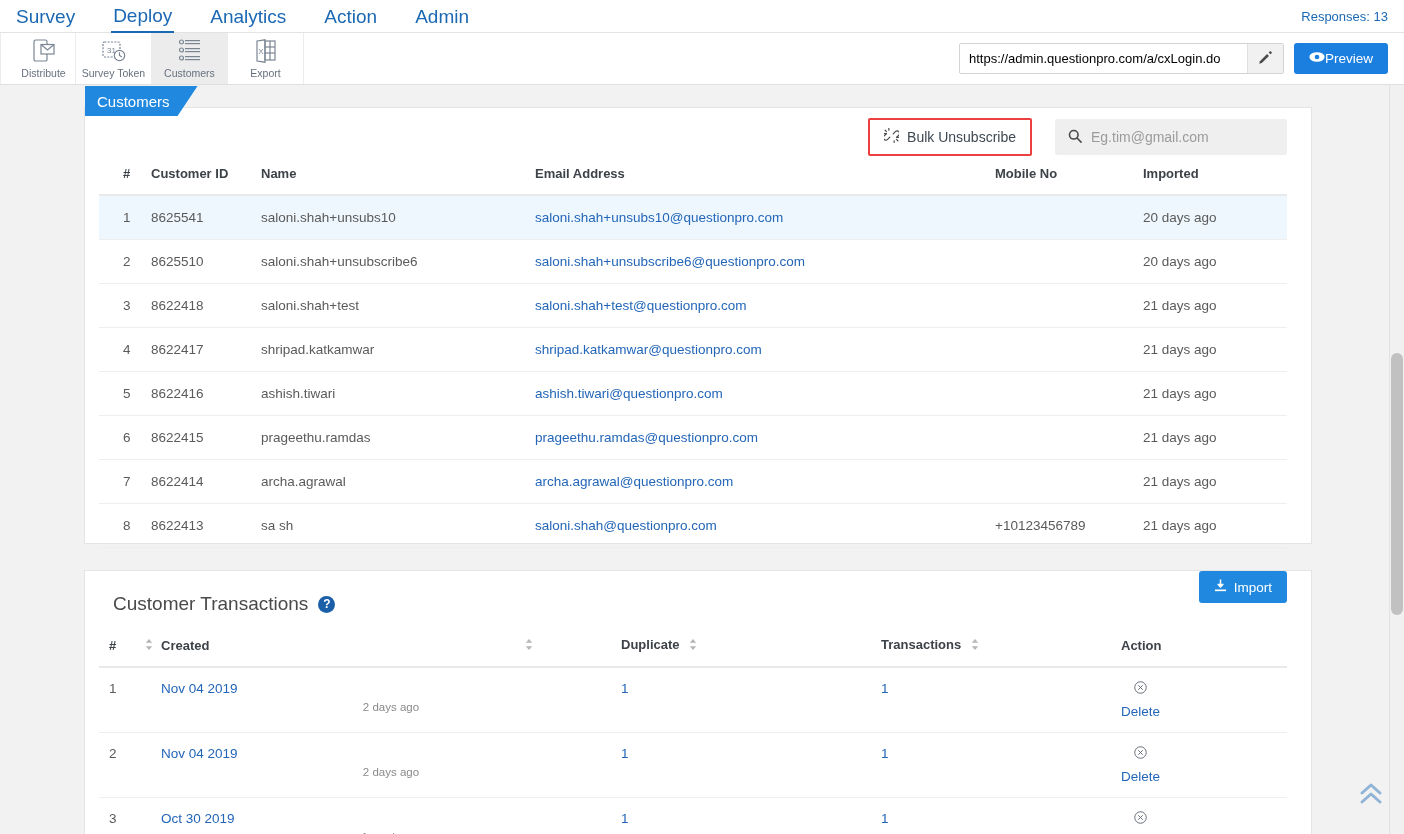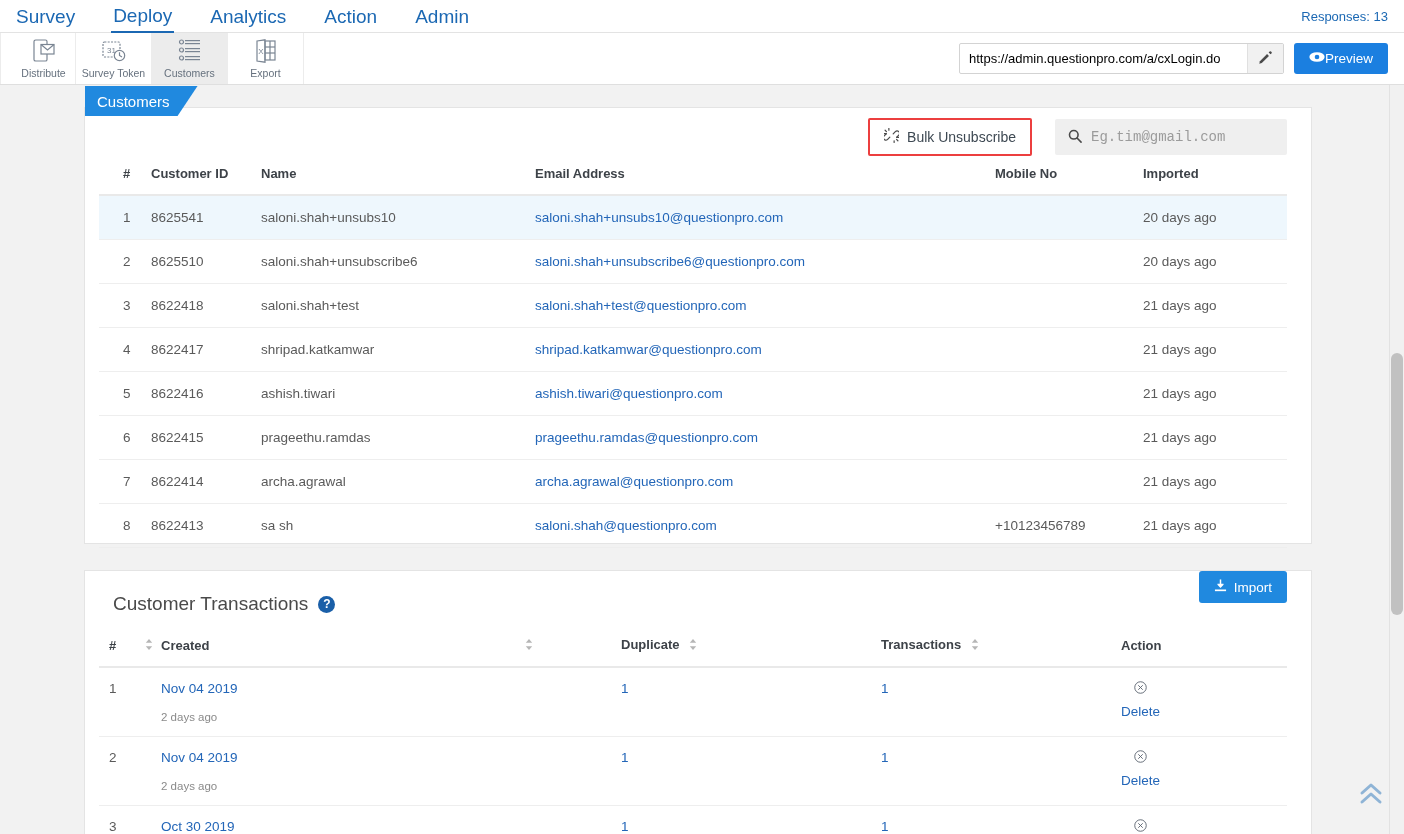--- a/index.html
+++ b/index.html
@@ -181,21 +181,21 @@
     display: flex;
     align-items: center;
     gap: 9px;
     padding: 0 13px;
     border-radius: 2px;
   }
   .searchbox input {
     border: none;
     background: transparent;
     outline: none;
-    font-family: Liberation Mono, monospace;
+    font-family: Liberation Sans, sans-serif;
     font-size: 14px;
     color: #4c1d95;
     width: 100%;
   }
   .searchbox input::placeholder { color: #9b9b9b; }
 
   table { width: 100%; border-collapse: collapse; }
 
   .cust-table th {
     text-align: left;
@@ -278,21 +278,21 @@
     border-bottom: 1px solid #eeeeee;
     vertical-align: top;
   }
   .tx-table .t-num { width: 40px; padding-left: 10px; }
   .tx-table .t-sort1 { width: 22px; }
   .tx-table .t-created { width: 460px; }
   .tx-table .t-dup { width: 260px; text-align: left; }
   .tx-table .t-tx  { width: 240px; text-align: left; }
   .tx-table .t-act { }
   .dateline { color: #2366b8; font-size: 13.5px; }
-  .agoline { color: #8a8a8a; font-size: 11.5px; margin-top: 15px; }
+  .agoline { color: #8a8a8a; font-size: 11.5px; margin-top: 5px; text-align: center; }
   .linknum { color: #2366b8; }
   .delete-link {
     color: #2366b8;
     display: inline-flex;
     align-items: center;
     gap: 7px;
     cursor: pointer;
     flex-direction: column;
   }
   .sorticon { display:inline-block; vertical-align: middle; margin-left: 6px; }

